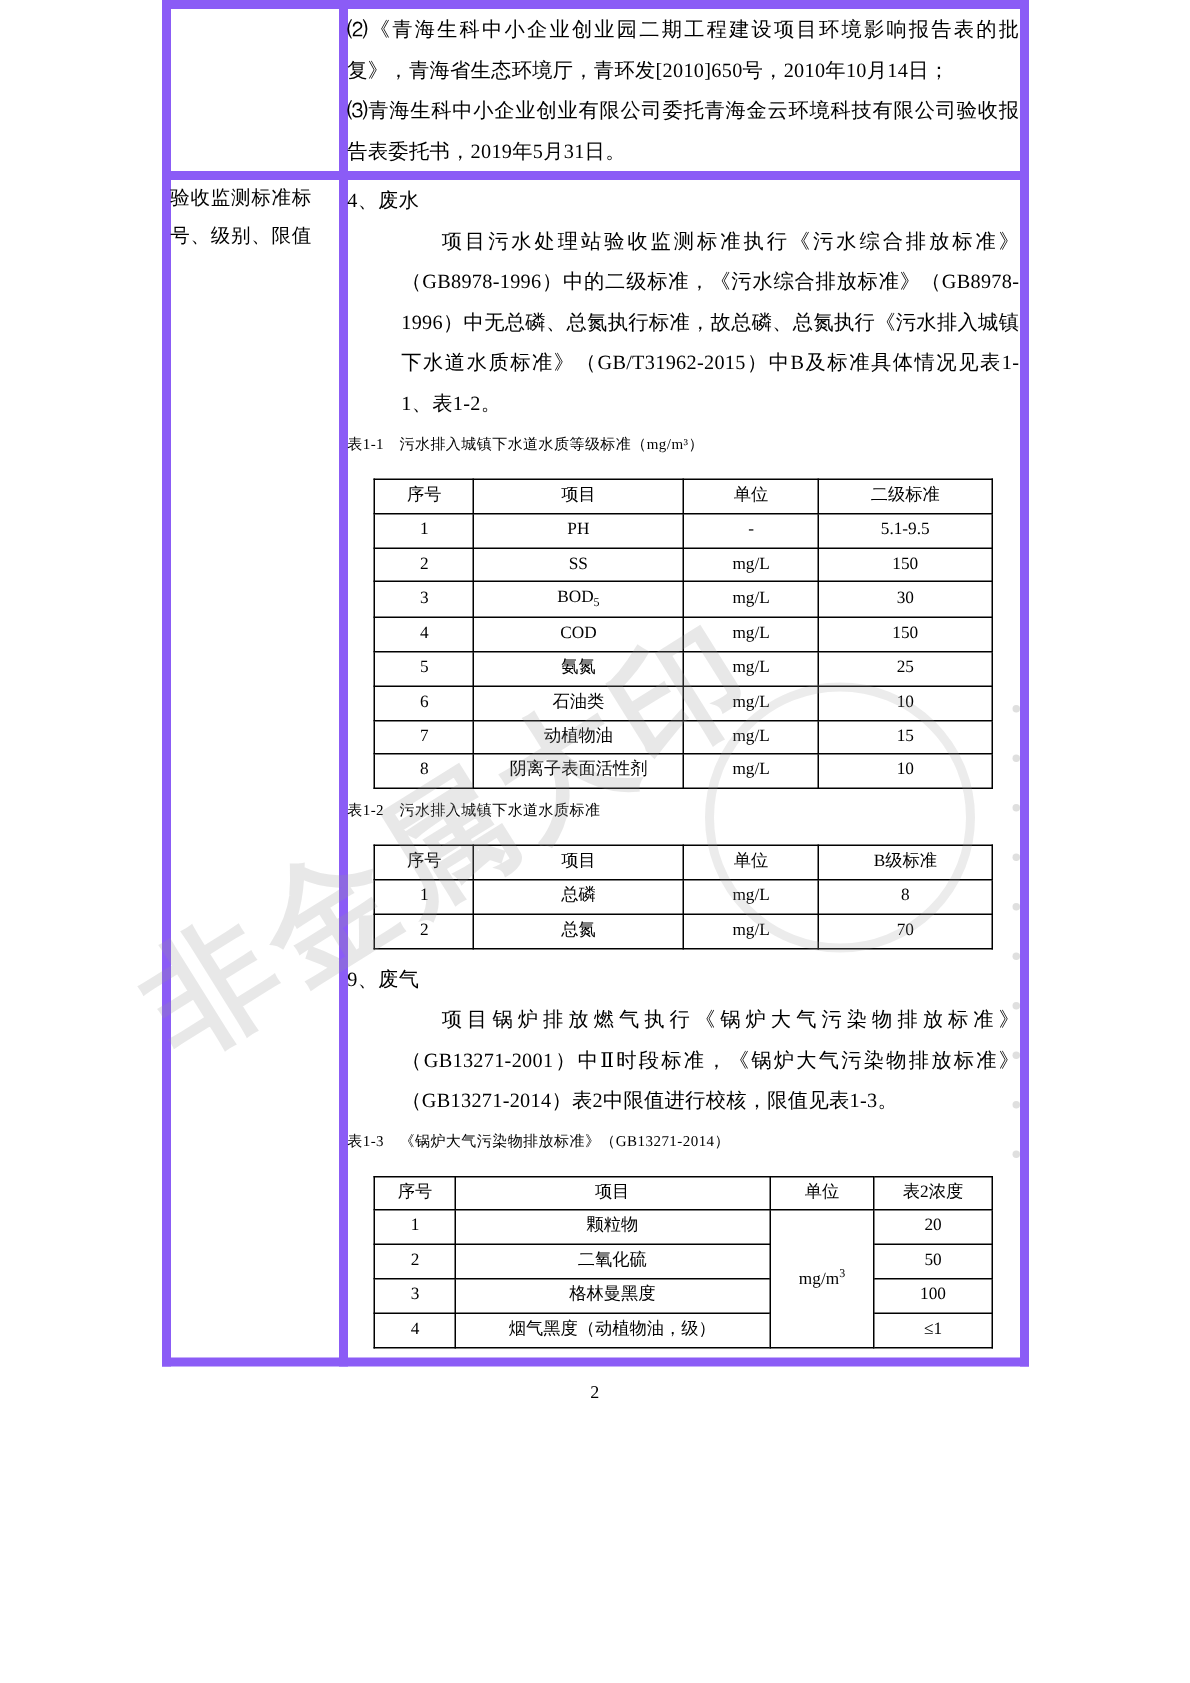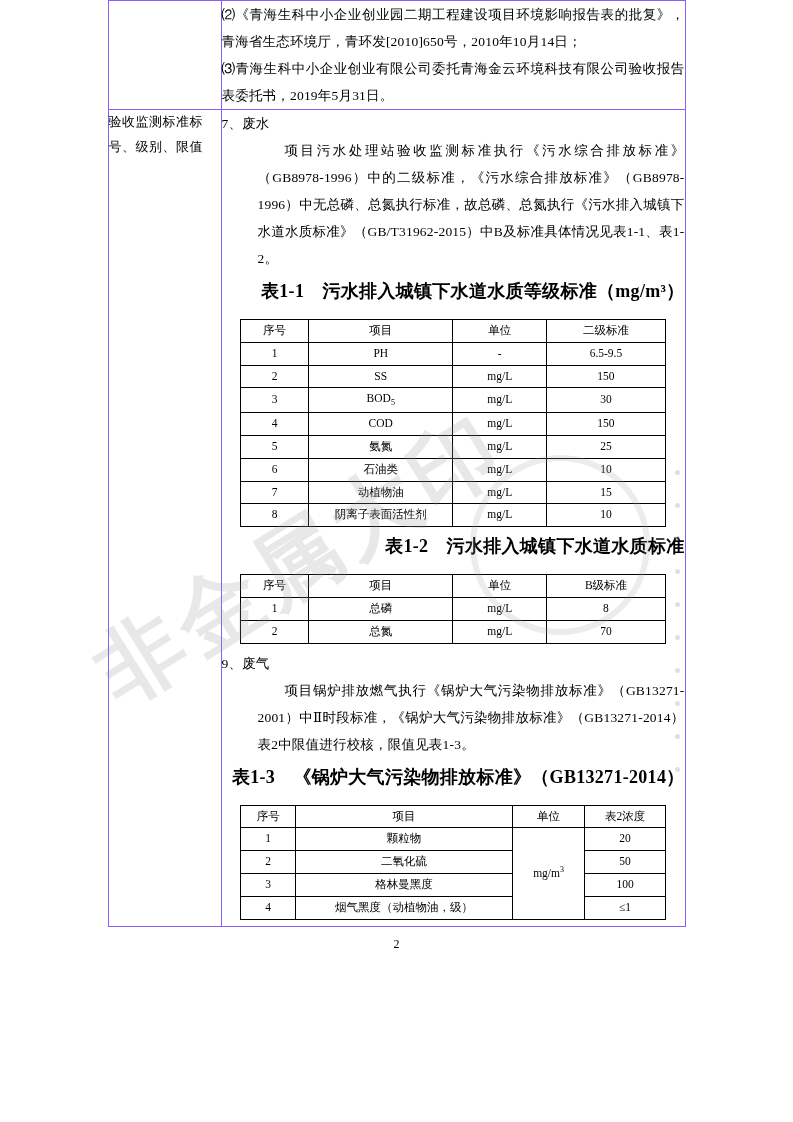--- a/index.html
+++ b/index.html
@@ -33,21 +33,21 @@
   .content-wrap {
     margin: 0 auto;
     width: 578px;
   }
   table.outer {
     border-collapse: collapse;
     width: 100%;
     table-layout: fixed;
   }
   table.outer > tbody > tr > td {
-    border: 1px solid #8b5cf6;
+    border: 6px solid #8b5cf6;
     vertical-align: top;
     padding: 0;
   }
   td.label-col {
     width: 112px;
     text-align: left;
     vertical-align: middle;
     font-size: 13px;
     line-height: 1.9;
     letter-spacing: 0.5px;
@@ -65,23 +65,23 @@
   .indent2 {
     text-indent: 2em;
     margin-left: 36px;
   }
   .sect-title {
     font-size: 13.5px;
     line-height: 2.0;
     letter-spacing: 0.2px;
   }
   .tbl-caption {
-    text-align: right;
-    font-size: 18px;
-    font-weight: bold;
+    text-align: left;
+    font-size: 10px;
+    font-weight: normal;
     margin: 7px 0 4px 0;
     letter-spacing: 0.3px;
   }
   table.data {
     border-collapse: collapse;
     margin: 16px auto 6px auto;
     width: 92%;
     table-layout: fixed;
   }
   table.data th, table.data td {
@@ -161,21 +161,21 @@
           <td class="label-col"></td>
           <td class="body-col">
             <div class="para">⑵《青海生科中小企业创业园二期工程建设项目环境影响报告表的批复》，青海省生态环境厅，青环发[2010]650号，2010年10月14日；</div>
             <div class="para">⑶青海生科中小企业创业有限公司委托青海金云环境科技有限公司验收报告表委托书，2019年5月31日。</div>
           </td>
         </tr>
         <tr>
           <td class="label-col">验收监测标准标号、级别、限值</td>
           <td class="body-col">
 
-            <div class="sect-title">7、废水</div>
+            <div class="sect-title">4、废水</div>
             <div class="para indent2">项目污水处理站验收监测标准执行《污水综合排放标准》（GB8978-1996）中的二级标准，《污水综合排放标准》（GB8978-1996）中无总磷、总氮执行标准，故总磷、总氮执行《污水排入城镇下水道水质标准》（GB/T31962-2015）中B及标准具体情况见表1-1、表1-2。</div>
 
             <div class="tbl-caption">表1-1　污水排入城镇下水道水质等级标准（mg/m³）</div>
             <table class="data">
               <colgroup>
                 <col style="width:16%">
                   <col style="width:34%">
                   <col style="width:22%">
                   <col style="width:28%">
               </colgroup>
@@ -185,21 +185,21 @@
                   <th>项目</th>
                   <th>单位</th>
                   <th>二级标准</th>
                 </tr>
               </thead>
               <tbody>
                 <tr>
                   <td>1</td>
                   <td>PH</td>
                   <td class="unit-cell">-</td>
-                  <td>6.5-9.5</td>
+                  <td>5.1-9.5</td>
                 </tr>
                 <tr>
                   <td>2</td>
                   <td>SS</td>
                   <td class="unit-cell">mg/L</td>
                   <td>150</td>
                 </tr>
                 <tr>
                   <td>3</td>
                   <td>BOD<span class="sub">5</span></td>

